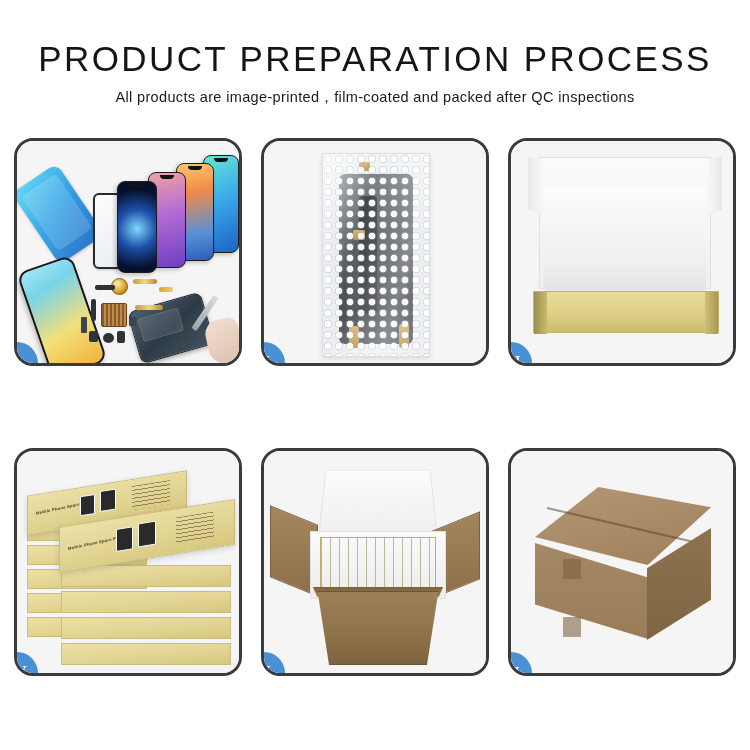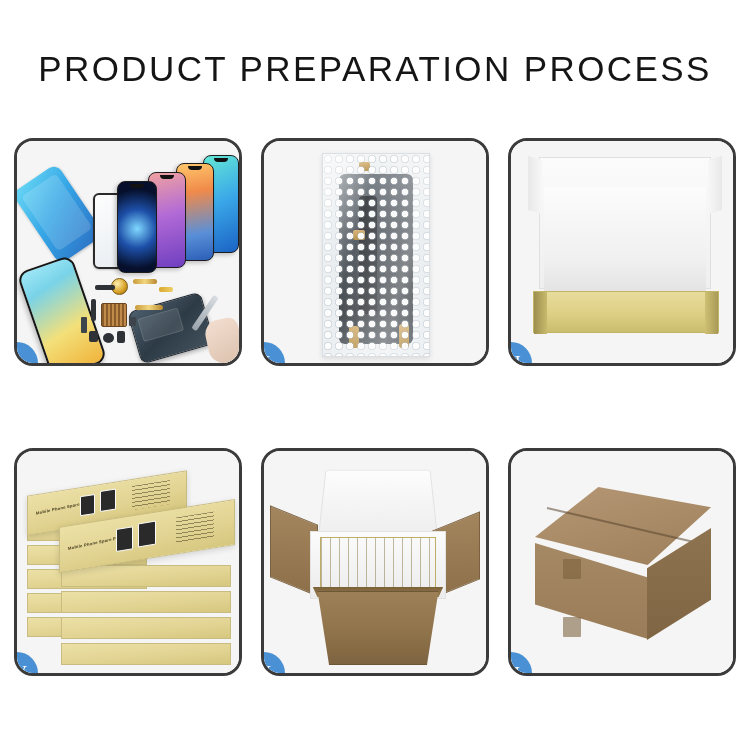--- a/index.html
+++ b/index.html
@@ -15,21 +15,21 @@
   .page {
     position: relative;
     width: 750px;
     height: 750px;
     background: #ffffff;
   }
 
   
   .header {
     width: 750px;
-    padding-top: 48px;
+    padding-top: 38px;
     text-align: center;
   }
   .title {
     font-size: 35px;
     font-weight: 500;
     letter-spacing: 2.4px;
     color: #151515;
     line-height: 42px;
     white-space: nowrap;
   }
@@ -346,20 +346,21 @@
 
   .shadow-soft { box-shadow: 0 2px 6px rgba(0,0,0,.14); }
 </style>
 </head>
 <body>
 
 <div class="page">
 
   <div class="header">
     <div class="title">PRODUCT PREPARATION PROCESS</div>
+    <div class="subtitle">All products are image-printed，film-coated and packed after QC inspections</div>
   </div>
 
   <div class="grid">
 
     <div class="panel p1">
       <div class="panel-inner">
         <div class="film a"></div>
         <div class="glassfilm"></div>
         <div class="phone ph4">
             <span class="notch"></span>

